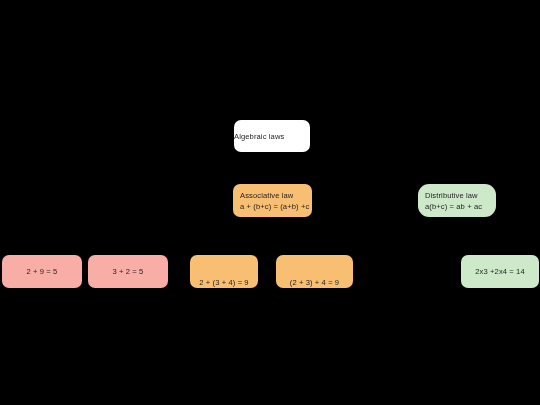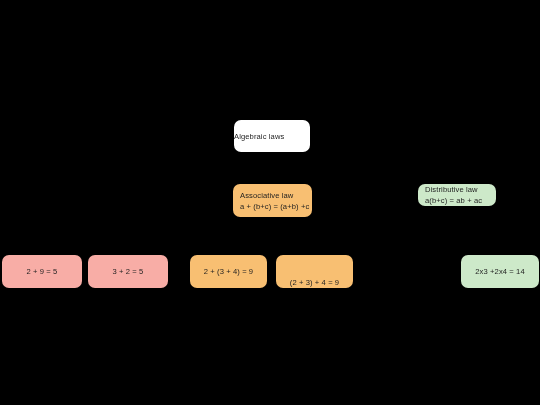--- a/index.html
+++ b/index.html
@@ -88,29 +88,29 @@
 
   <div class="node leaf fill-pink" style="left:88px; top:255px; width:80px; height:33px;">
     <span class="line">3 + 2 = 5</span>
   </div>
 
   <div class="node category fill-orange" style="left:233px; top:184px; width:79px; height:33px;">
     <span class="line">Associative law</span>
     <span class="line">a + (b+c) = (a+b) +c</span>
   </div>
 
-  <div class="node leaf fill-orange" style="left:190px; top:255px; width:77px; height:33px;">
+  <div class="node leaf fill-orange" style="left:190px; top:255px; width:68px; height:33px;align-items:flex-end;">
     <span class="line">2 + (3 + 4) = 9</span>
   </div>
 
   <div class="node leaf fill-orange" style="left:276px; top:255px; width:77px; height:33px;align-items:flex-end;">
     <span class="line">(2 + 3) + 4 = 9</span>
   </div>
 
-  <div class="node category fill-green" style="left:418px; top:184px; width:78px; height:22px;">
+  <div class="node category fill-green" style="left:418px; top:184px; width:78px; height:33px;border-radius:11px;">
     <span class="line">Distributive law</span>
     <span class="line">a(b+c) = ab + ac</span>
   </div>
 
 
   <div class="node leaf fill-green" style="left:461px; top:255px; width:78px; height:33px;">
     <span class="line">2x3 +2x4 = 14</span>
   </div>
 
 </div>

